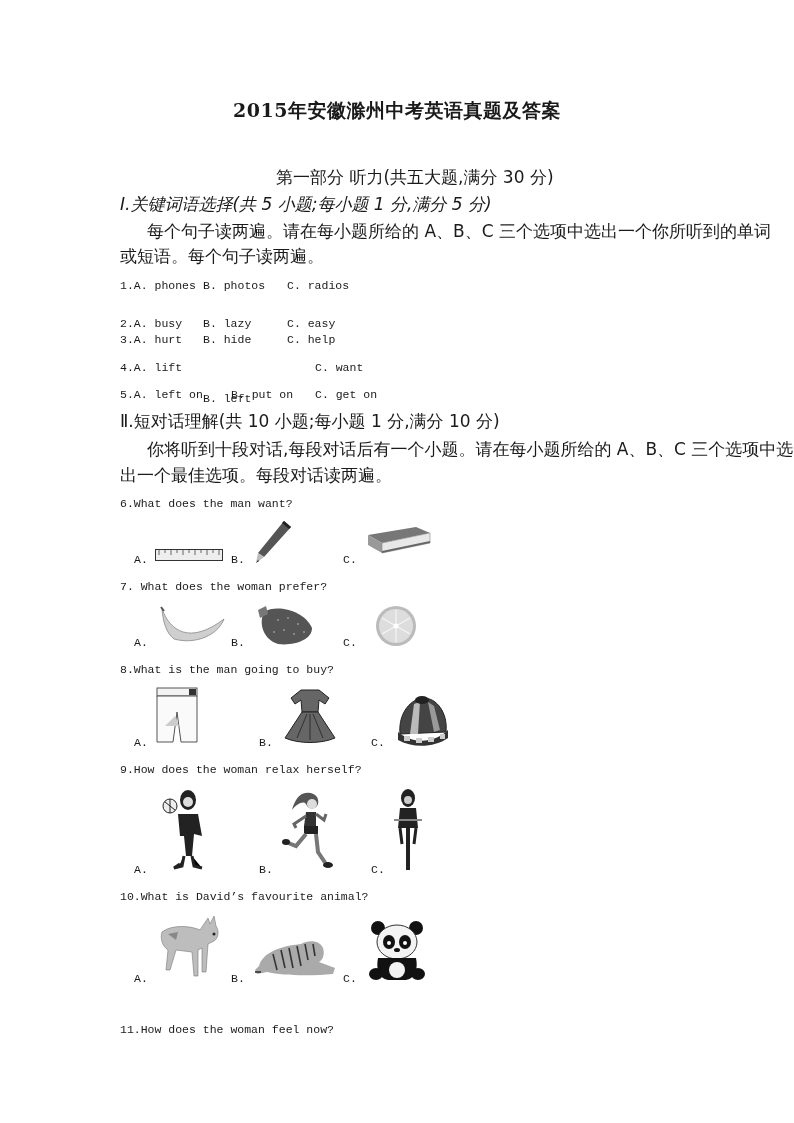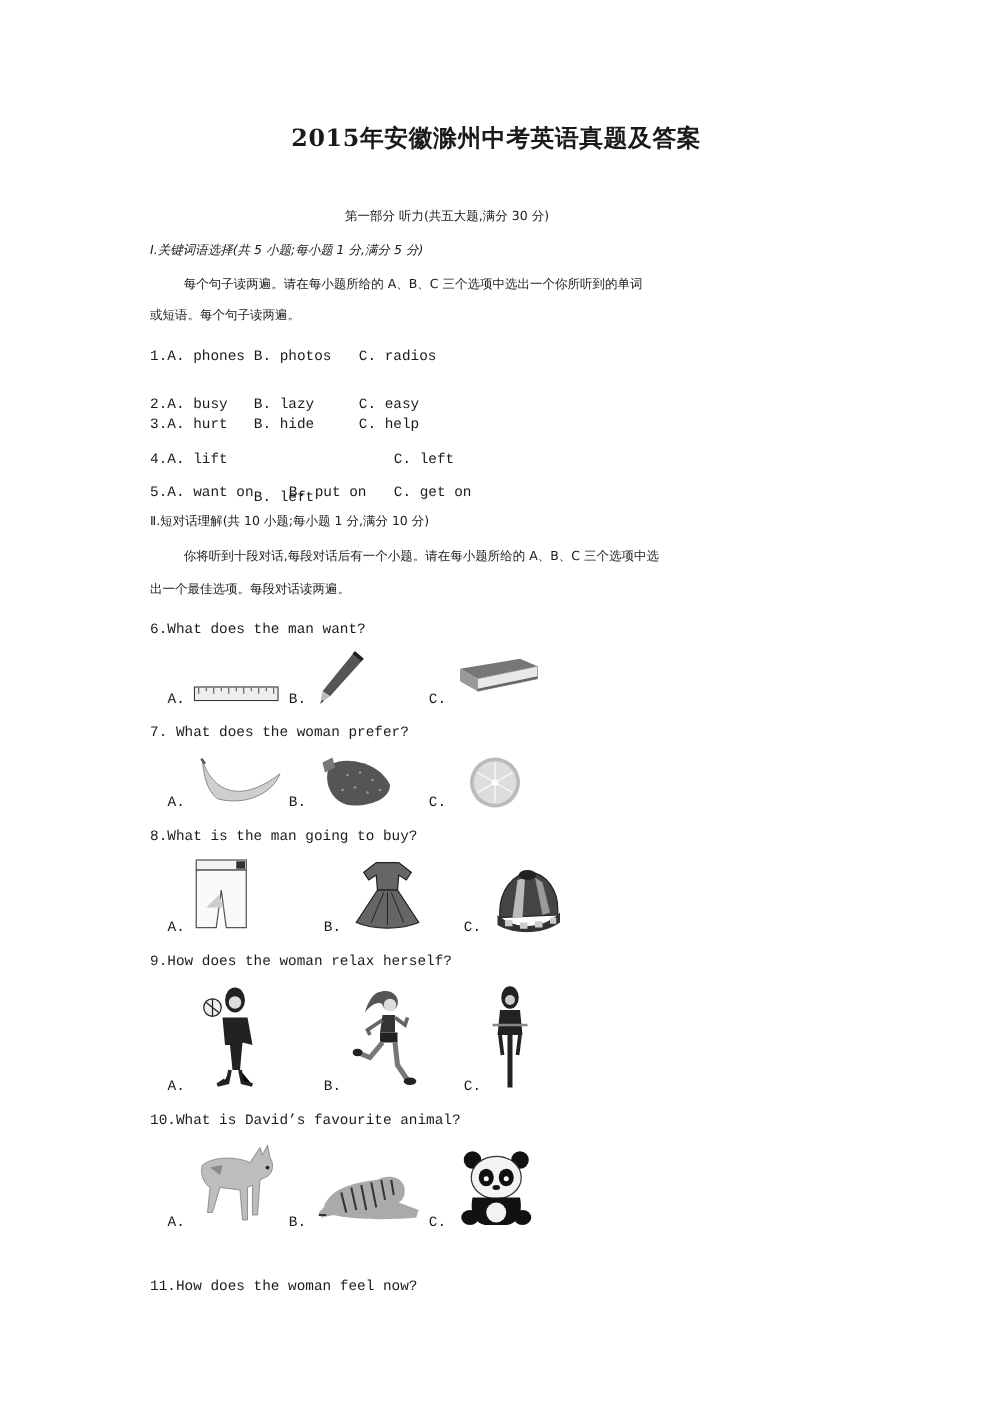--- a/index.html
+++ b/index.html
@@ -1,20 +1,20 @@
 <!DOCTYPE html>
 <html><head>
 <meta charset="utf-8">
 <style>
   html, body { margin: 0; padding: 0; background: #ffffff; }
   body { width: 794px; height: 1123px; position: relative; overflow: hidden; color: #1a1a1a;
          font-family: "DejaVu Serif", "Liberation Serif", serif; }
   .abs { position: absolute; white-space: nowrap; }
   .title { top: 98px; left: 0; width: 794px; text-align: center; font-size: 19px; font-weight: bold; letter-spacing: 0.5px; }
-  .cn { font-size: 10px; font-family: "DejaVu Sans", "Liberation Sans", sans-serif; }
+  .cn { font-size: 17px; font-family: "DejaVu Sans", "Liberation Sans", sans-serif; }
   .mono { font-family: "Liberation Mono", "DejaVu Sans Mono", monospace; font-size: 11.5px; }
   .opt-label { font-family: "Liberation Mono", "DejaVu Sans Mono", monospace; font-size: 11.5px; }
   .pic { position: absolute; }
 </style>
 </head>
 <body>
 
 <div>
   <div class="abs title">2015年安徽滁州中考英语真题及答案</div>
 
@@ -35,24 +35,24 @@
       <span class="abs" style="left:167px; top:0;">C. easy</span>
     </div>
     <div class="abs mono" style="top:333px; left:120px;text-align:right;">
       <span>3.</span><span>A. hurt</span>
       <span class="abs" style="left:83px; top:0;">B. hide</span>
       <span class="abs" style="left:167px; top:0;">C. help</span>
     </div>
     <div class="abs mono" style="top:361px; left:120px;">
       <span>4.</span><span>A. lift</span>
       <span class="abs" style="left:83px; top:0;margin-top:31px;">B. left</span>
-      <span class="abs" style="left:195px; top:0;">C. left</span>
+      <span class="abs" style="left:195px; top:0;">C. want</span>
     </div>
     <div class="abs mono" style="top:388px; left:120px;">
-      <span>5.</span><span>A. want on</span>
+      <span>5.</span><span>A. left on</span>
       <span class="abs" style="left:111px; top:0;">B. put on</span>
       <span class="abs" style="left:195px; top:0;">C. get on</span>
     </div>
   </div>
 
   <div class="abs cn" style="top:410px; left:120px;">Ⅱ.短对话理解(共 10 小题;每小题 1 分,满分 10 分)</div>
   <div class="abs cn" style="top:438px; left:147px;">你将听到十段对话,每段对话后有一个小题。请在每小题所给的 A、B、C 三个选项中选</div>
   <div class="abs cn" style="top:464px; left:120px;">出一个最佳选项。每段对话读两遍。</div>
 
   <div class="abs mono" style="top:497px; left:120px;">6.What does the man want?</div>

